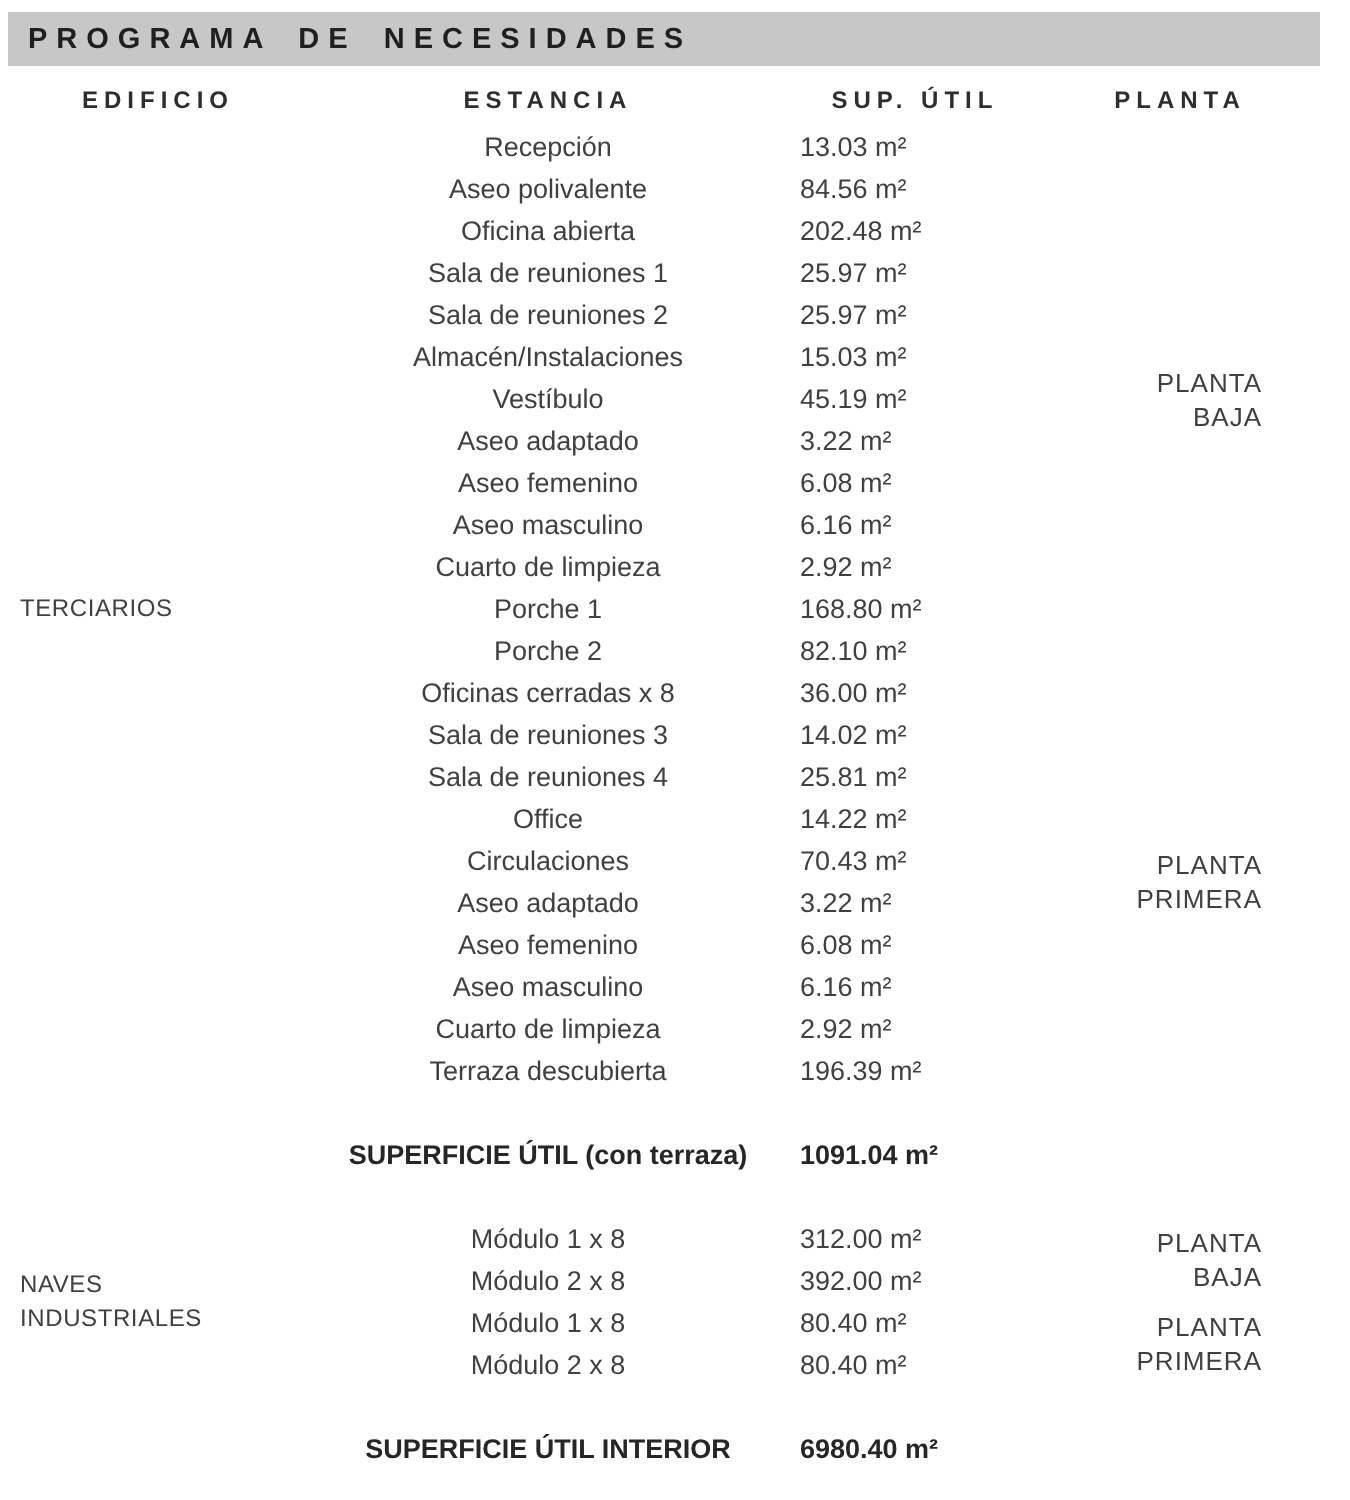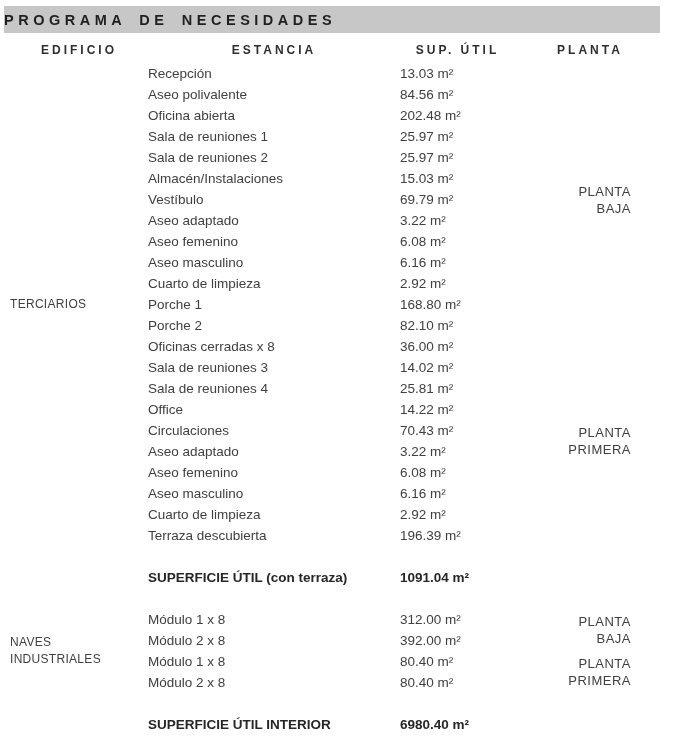--- a/index.html
+++ b/index.html
@@ -16,21 +16,21 @@
     background:#ffffff;
     font-family:"Liberation Sans","DejaVu Sans",sans-serif;
     color:var(--body-ink);
     overflow:hidden;
   }
   .title-bar{
     margin:6px 15px 4px 4px;
     width:656px;height:27px;
     background:var(--bar-bg);
     display:flex;align-items:center;
-    padding-left:0;
+    padding-left:10px;
   }
   .title-bar .title{
     font-size:14.5px;font-weight:bold;
     letter-spacing:4.5px;word-spacing:5px;
     color:var(--title-ink);
     white-space:nowrap;
   }
   table.program{
     border-collapse:collapse;
     table-layout:fixed;
@@ -52,21 +52,21 @@
     white-space:nowrap;
   }
   td{
     height:21px;
     padding:0;
     font-size:13.5px;
     color:var(--body-ink);
     vertical-align:middle;
     white-space:nowrap;
   }
-  td.cell-estancia{text-align:left;}
+  td.cell-estancia{text-align:center;}
   td.cell-sup{text-align:left;padding-right:17px;}
   td.cell-edificio{
     vertical-align:middle;text-align:left;
     font-size:12px;letter-spacing:0.3px;
   }
   td.cell-edificio .wrap-label{
     max-width:112px;line-height:17px;white-space:normal;
   }
   td.cell-planta{
     vertical-align:middle;text-align:right;
@@ -130,21 +130,21 @@
         <tr>
           <td class="cell-estancia">Sala de reuniones 2</td>
           <td class="cell-sup">25.97 m²</td>
         </tr>
         <tr>
           <td class="cell-estancia">Almacén/Instalaciones</td>
           <td class="cell-sup">15.03 m²</td>
         </tr>
         <tr>
           <td class="cell-estancia">Vestíbulo</td>
-          <td class="cell-sup">69.79 m²</td>
+          <td class="cell-sup">45.19 m²</td>
         </tr>
         <tr>
           <td class="cell-estancia">Aseo adaptado</td>
           <td class="cell-sup">3.22 m²</td>
         </tr>
         <tr>
           <td class="cell-estancia">Aseo femenino</td>
           <td class="cell-sup">6.08 m²</td>
         </tr>
         <tr>

